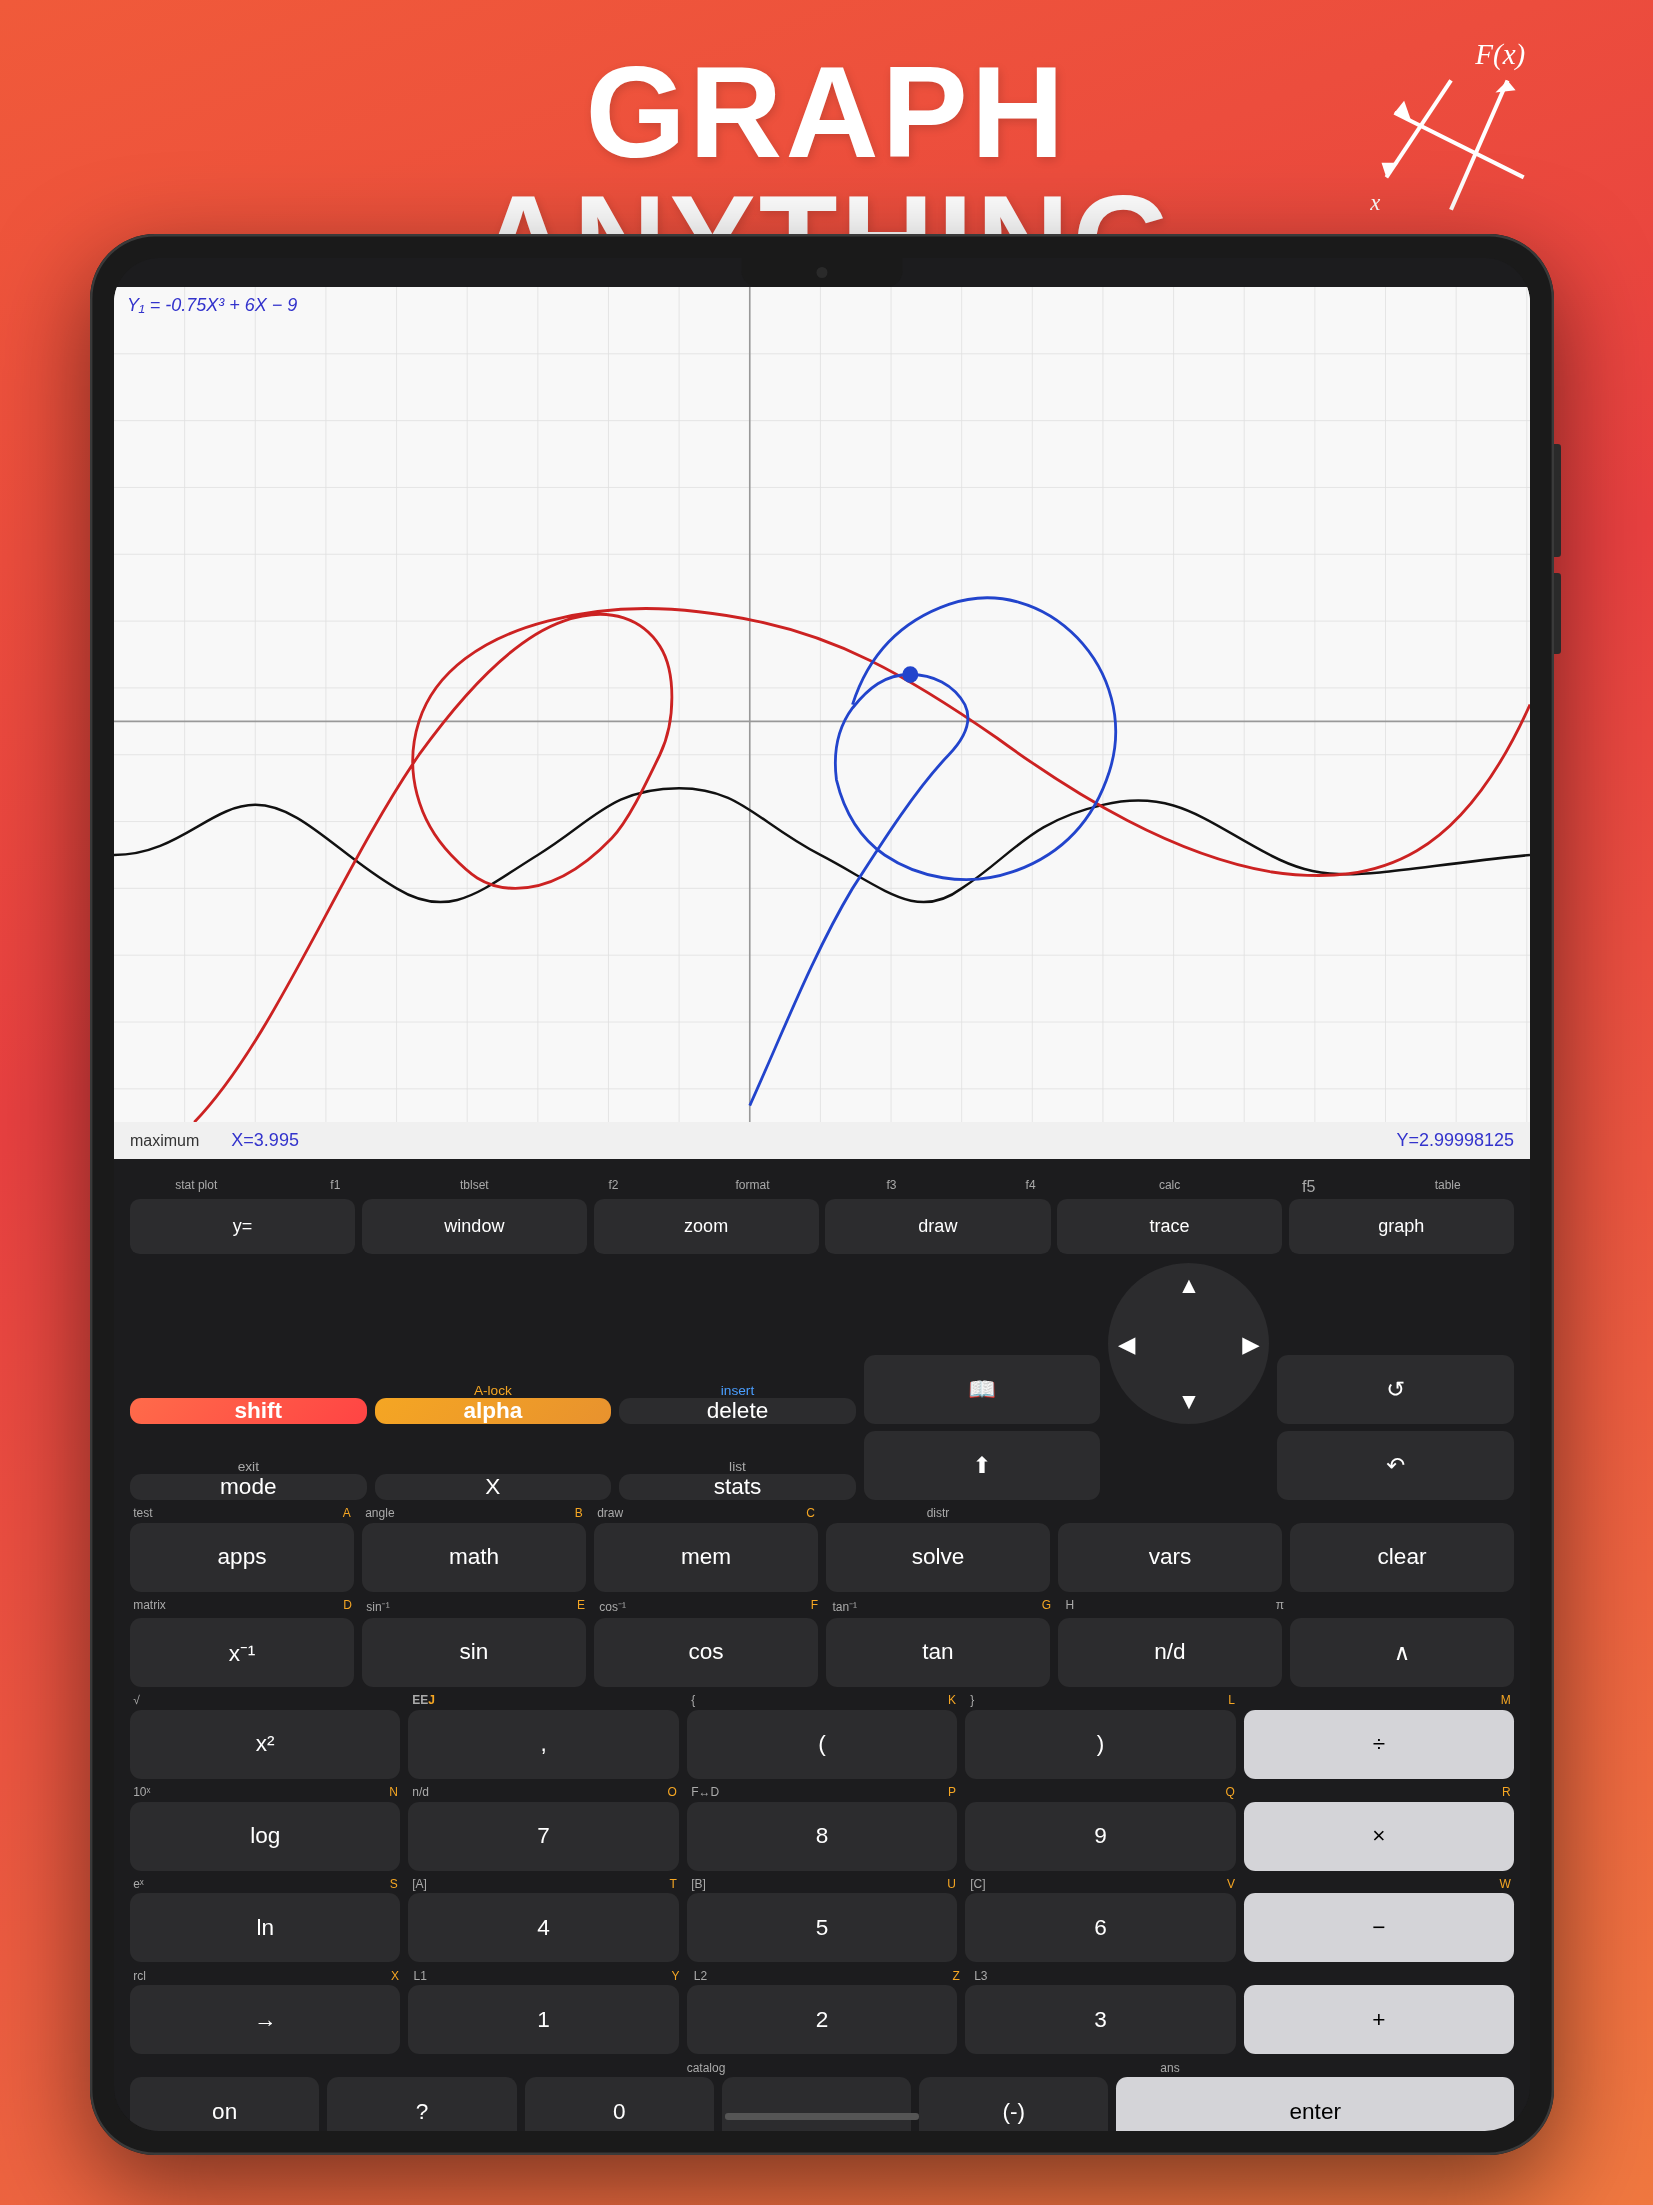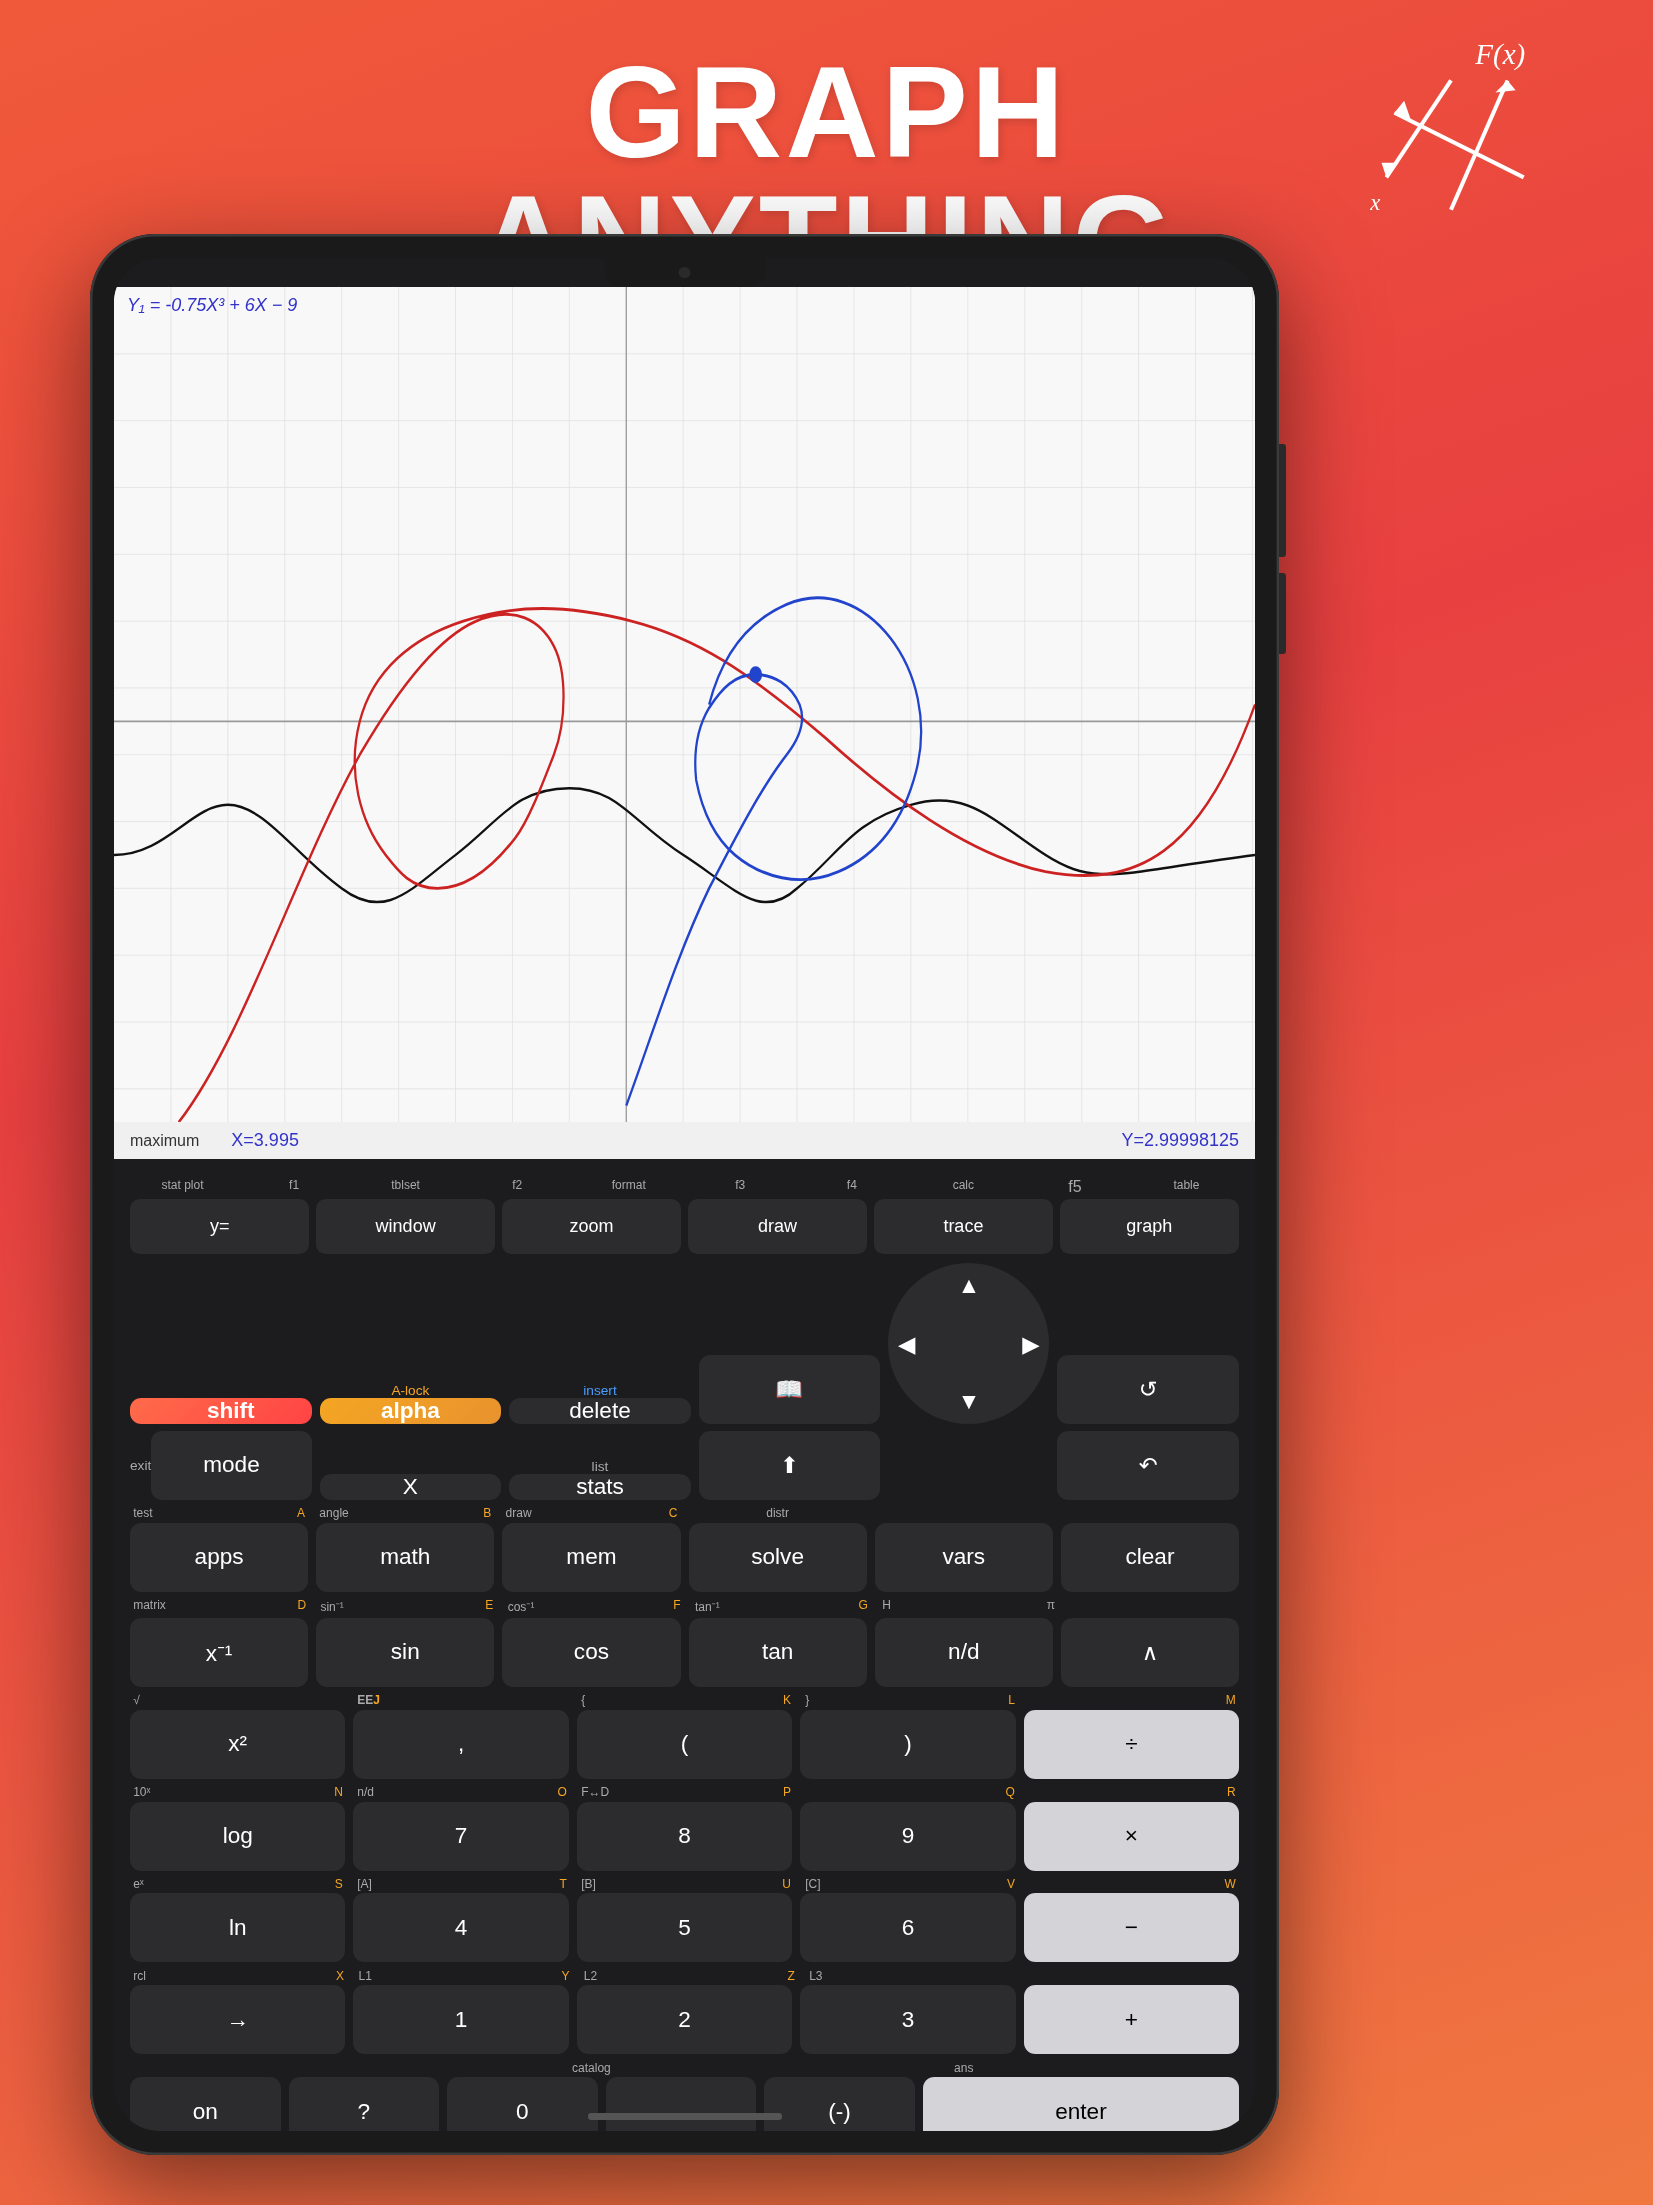--- a/index.html
+++ b/index.html
@@ -34,21 +34,21 @@
       right: 97px;
       width: 210px;
       height: 210px;
     }
 
     
     .ipad-frame {
       position: absolute;
       top: 234px;
       left: 90px;
-      width: 1189px;
+      width: 1464px;
       height: 1921px;
       background: #1a1a1a;
       border-radius: 65px;
       box-shadow: 0 32px 97px rgba(0,0,0,0.5), inset 0 0 0 2.4px #3a3a3a;
     }
 
     .ipad-inner {
       position: absolute;
       top: 24px;
       left: 24px;
@@ -377,21 +377,21 @@
           </div>
         </div>
 
         <div style="flex:1;display:flex;flex-direction:column;align-items:center;">
           <div style="font-size:0px;">.</div>
           <button class="action-btn" style="width:100%;height:69px;">↺</button>
         </div>
       </div>
 
       <div style="display:flex;gap:8px;margin-bottom:6.5px;align-items:flex-end;">
-        <div style="flex:1;display:flex;flex-direction:row;align-items:center;">
+        <div style="flex:1;display:flex;flex-direction:column;align-items:center;">
           <div style="font-size:13.7px;color:#aaa;text-align:center;">exit</div>
           <button class="calc-btn btn-dark" style="width:100%;">mode</button>
         </div>
         <div style="flex:1;display:flex;flex-direction:column;align-items:center;">
           <div style="font-size:0px;">.</div>
           <button class="calc-btn btn-dark" style="width:100%;">X</button>
         </div>
         <div style="flex:1;display:flex;flex-direction:column;align-items:center;">
           <div style="font-size:13.7px;color:#aaa;text-align:center;">list</div>
           <button class="calc-btn btn-dark" style="width:100%;">stats</button>

